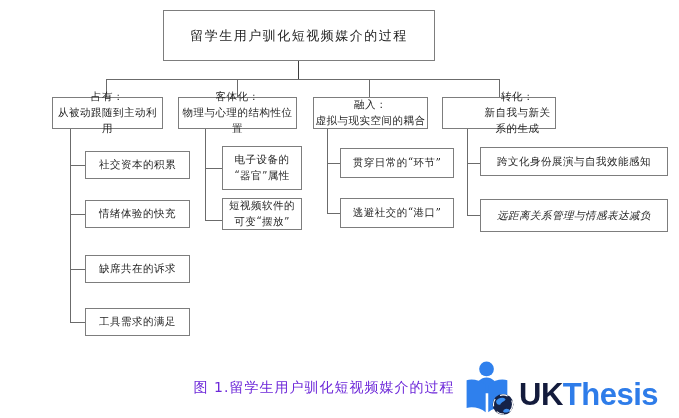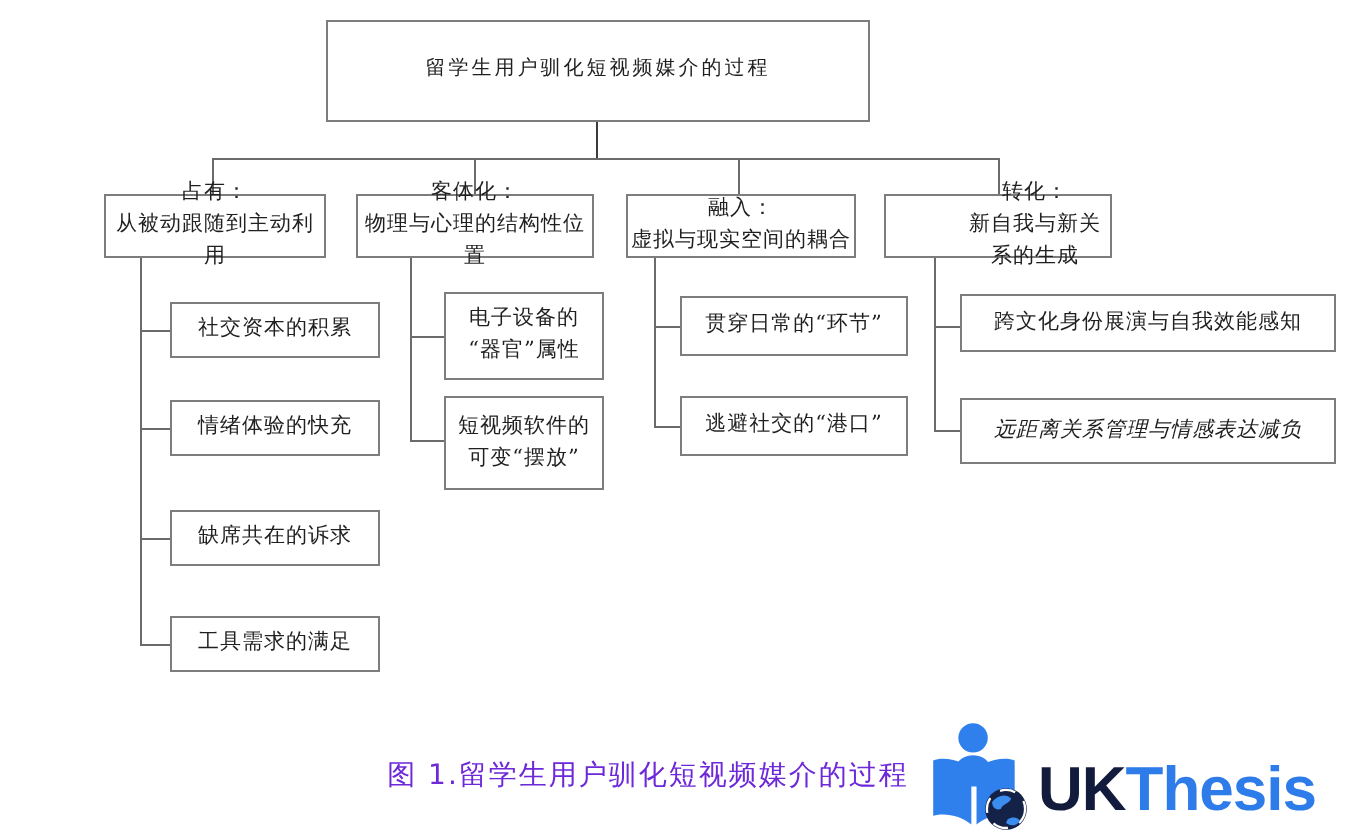--- a/index.html
+++ b/index.html
@@ -5,21 +5,21 @@
   html,body{margin:0;padding:0;background:#ffffff;}
   #stage{
     position:relative;width:679px;height:418px;background:#ffffff;overflow:hidden;
     font-family:"DejaVu Serif","Liberation Serif",serif;
   }
   .box{
     position:absolute;border:1px solid #7d7d7d;background:#ffffff;
     display:flex;flex-direction:column;align-items:center;justify-content:center;
     text-align:center;color:#1f1f1f;box-sizing:border-box;line-height:1.5;
   }
-  .root-box{font-size:10px;letter-spacing:1.5px;font-family:Liberation Mono, monospace;}
+  .root-box{font-size:13px;letter-spacing:1.5px;}
   .branch-box{font-size:10.5px;letter-spacing:0.5px;}
   .leaf-box{font-size:10.5px;letter-spacing:0.5px;}
   .hl,.vl{position:absolute;background:#6b6b6b;}
   .vroot{background:#3c3c3c;}
   #caption{
     position:absolute;left:178px;top:379px;width:292px;text-align:center;
     font-family:"DejaVu Sans","Liberation Sans",sans-serif;
     font-size:14px;letter-spacing:1px;color:#6d28d9;
   }
   #logo{
@@ -86,21 +86,21 @@
   </div>
 
   <div class="vl" style="left:205px;top:129px;width:1px;height:91px;"></div>
   <div class="hl" style="left:205px;top:168px;width:17px;height:1px;"></div>
   <div class="hl" style="left:205px;top:220px;width:17px;height:1px;"></div>
 
   <div class="box leaf-box" style="left:222px;top:146px;width:80px;height:44px;">
     <div>电子设备的</div>
     <div>“器官”属性</div>
   </div>
-  <div class="box leaf-box" style="left:222px;top:198px;width:80px;height:47px;">
+  <div class="box leaf-box" style="left:222px;top:198px;width:80px;height:32px;">
     <div>短视频软件的</div>
     <div>可变“摆放”</div>
   </div>
 
   <div class="vl" style="left:327px;top:129px;width:1px;height:84px;"></div>
   <div class="hl" style="left:327px;top:163px;width:13px;height:1px;"></div>
   <div class="hl" style="left:327px;top:213px;width:13px;height:1px;"></div>
 
   <div class="box leaf-box" style="left:340px;top:148px;width:114px;height:30px;">
     <div>贯穿日常的“环节”</div>

